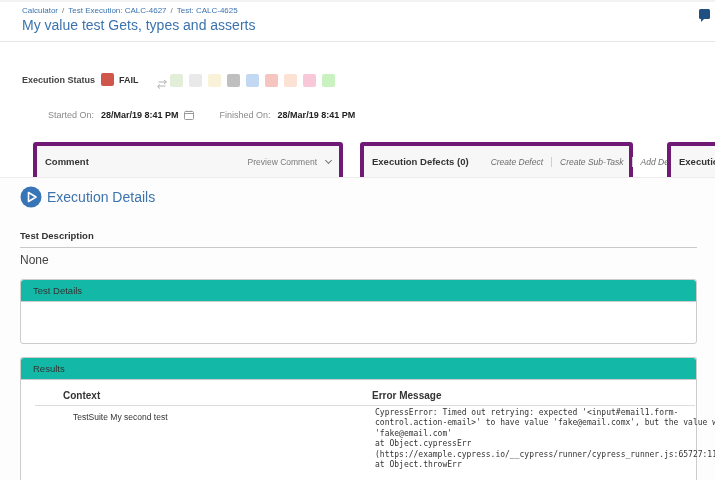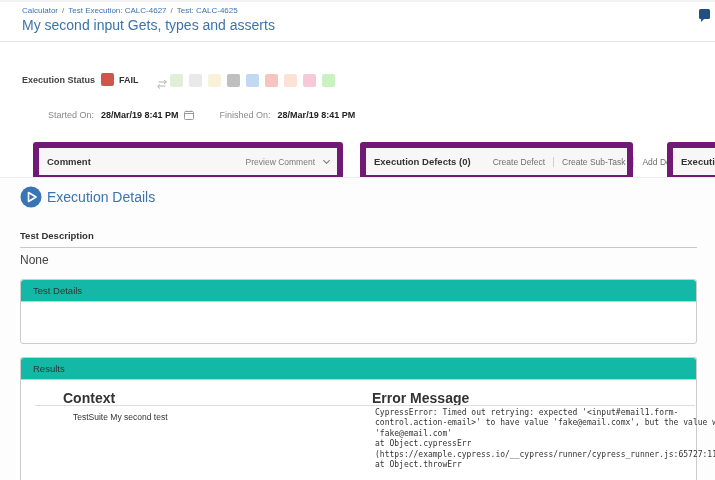--- a/index.html
+++ b/index.html
@@ -32,26 +32,26 @@
 
   
   .dates { left:48px; top:110px; display:flex; align-items:center; font-size:9px; }
   .date-label { color:#8a8a8a; }
   .date-value { color:#222; font-weight:bold; margin-left:7px; }
   .cal-icon { margin-left:5px; display:inline-flex; }
   .fin-label { margin-left:26px; }
 
   
   .panel-bar {
-    top:142px; height:39px; background:#f7f7f7; border:6px solid #701a75;
+    top:142px; height:39px; background:#f7f7f7; border:4px solid #701a75;
     border-radius:3px; display:flex; align-items:center; padding:8px 8px; white-space:nowrap;
   }
   .panel-bar .ptitle { font-size:9.5px; font-weight:bold; color:#333; }
   .panel-action { margin-left:auto; font-size:8.5px; color:#7a7a7a; cursor:pointer; }
-  .plinks { display:flex; align-items:flex-start; margin-left:14px; }
+  .plinks { display:flex; align-items:flex-start; margin-left:14px;font-style:italic; }
   .plink { font-size:8.5px; color:#6d6d6d; cursor:pointer; padding:0 8px; }
   .plink + .plink { border-left:1px solid #cfcfcf; }
   .chev { width:5px; height:5px; border-right:1.4px solid #777; border-bottom:1.4px solid #777;
           transform:rotate(45deg); display:inline-block; margin-left:9px; margin-top:-3px; }
   #panel-comment  { left:33px;  width:310px; }
   #panel-defects  { left:360px; width:273px; }
   #panel-evidence { left:667px; width:200px; }
 
   
   .section-bg { left:0; top:177px; width:715px; height:303px; background:#fdfdfd; border-top:1px solid #ececec; }
@@ -65,39 +65,39 @@
   .boxed { left:20px; width:677px; border:1px solid #cccccc; border-radius:3px; background:#fff; }
   .box-head { background:#14b8a6; border-bottom:1px solid #cccccc; font-size:9.5px; font-weight:normal;
               color:#333; padding:5px 12px; border-radius:3px 3px 0 0; }
   #test-details-box { top:279px; height:65px; }
   .td-row { display:flex; font-size:8.5px; margin-top:8px; padding-left:13px; }
   .td-label { width:87px; color:#555; }
   .td-value { color:#333; }
 
   #results-box { top:357px; height:200px; border-bottom:none; border-radius:3px 3px 0 0; }
   .res-cols { position:absolute; left:0; top:32px; width:100%; }
-  .col-head { font-size:14px; font-weight:bold; color:#333; position:absolute; top:0; white-space:nowrap; }
+  .col-head { font-size:10px; font-weight:bold; color:#333; position:absolute; top:0; white-space:nowrap; }
   #col-context { left:42px; }
   #col-error { left:351px; }
   .res-divider { position:absolute; left:14px; top:15px; width:660px; height:1px; background:#dddddd; }
   .res-context { position:absolute; left:52px; top:22px; font-size:8.5px; color:#333; white-space:nowrap; }
   .res-error { position:absolute; left:354px; top:18px; font-family:"DejaVu Sans Mono", monospace;
                font-size:8px; line-height:10.4px; color:#333; white-space:pre; }
 </style>
 </head>
 <body>
 
 <div id="screen">
 
   <div class="abs top-strip"></div>
 
   <div class="abs breadcrumb">
     <a>Calculator</a><span class="crumb-sep">/</span><a>Test Execution: CALC-4627</a><span class="crumb-sep">/</span><a>Test: CALC-4625</a>
   </div>
-  <div class="abs page-title">My second input Gets, types and asserts</div>
+  <div class="abs page-title">My value test Gets, types and asserts</div>
   <div class="abs bubble-icon">
     <svg width="13" height="14" viewBox="0 0 13 14">
       <rect x="1" y="1" width="11" height="10" rx="1.5" fill="#205081"></rect>
       <path d="M3 10 L3 14 L7 10 Z" fill="#205081"></path>
     </svg>
   </div>
   <div class="abs header-divider"></div>
 
   <div class="abs status-label">Execution Status</div>
   <div class="abs fail-chip">

